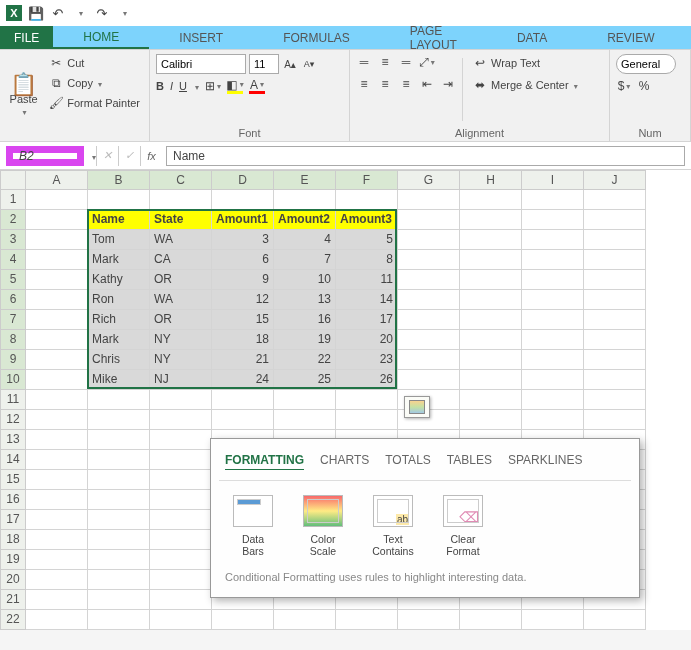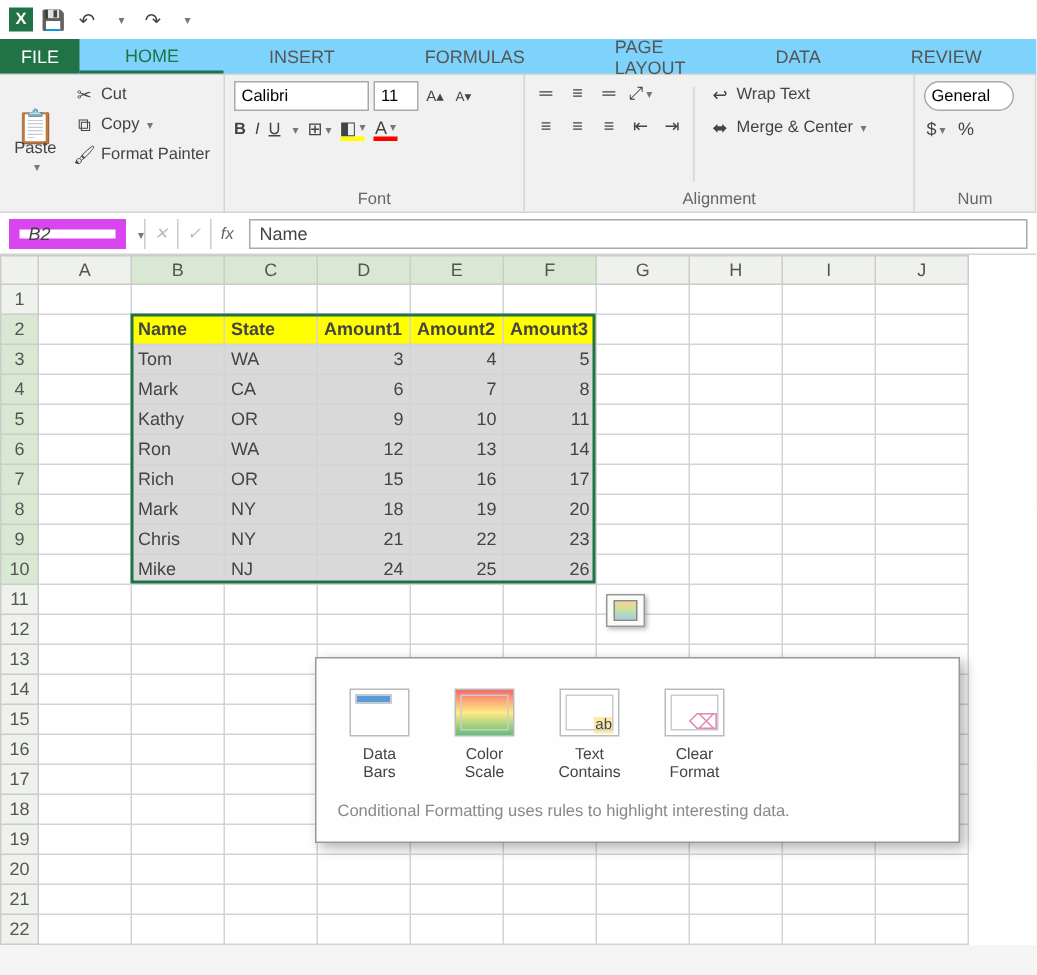--- a/index.html
+++ b/index.html
@@ -501,20 +501,27 @@
       <div class="cell"></div>
       <div class="cell"></div>
       <div class="cell"></div>
       <div class="cell"></div>
     </div>
     <div class="selection-border" style="left: 87px; top: 39px; width: 310px; height: 180px;"></div>
     <div class="qa-btn" style="left: 404px; top: 226px;">
       <div class="qa-btn-inner"></div>
     </div>
     <div class="qa-popup" style="left: 210px; top: 268px;">
+      <div class="qa-tabs">
+        <div class="qa-tab active">FORMATTING</div>
+        <div class="qa-tab">CHARTS</div>
+        <div class="qa-tab">TOTALS</div>
+        <div class="qa-tab">TABLES</div>
+        <div class="qa-tab">SPARKLINES</div>
+      </div>
       <div class="qa-items">
         <div class="qa-item">
     <div class="qa-item-icon mini-grid icon-databars"></div>
     <div class="qa-item-label">Data<br>Bars</div>
   </div>
         <div class="qa-item">
     <div class="qa-item-icon mini-grid icon-colorscale"></div>
     <div class="qa-item-label">Color<br>Scale</div>
   </div>
         <div class="qa-item">

